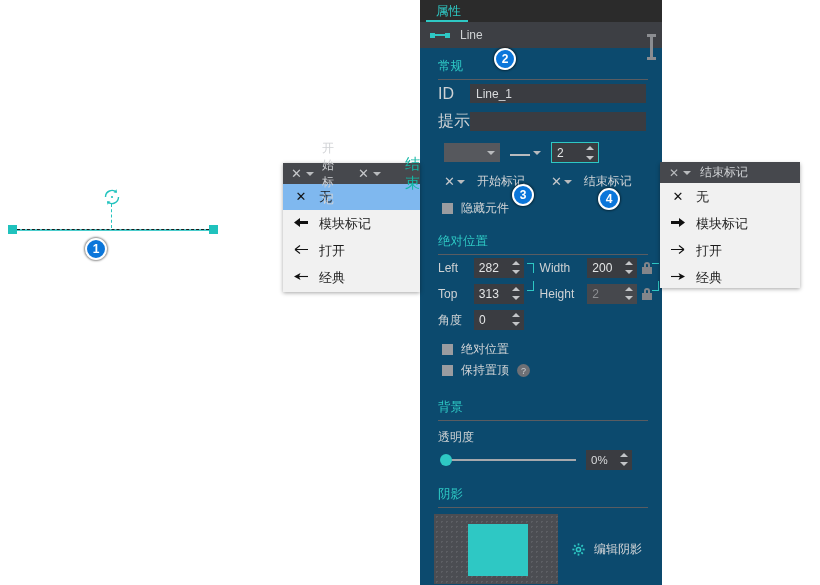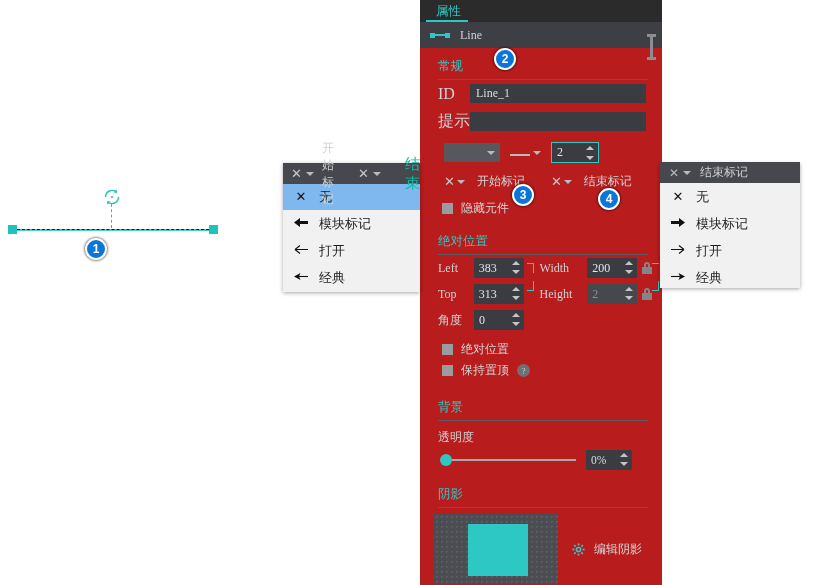--- a/index.html
+++ b/index.html
@@ -43,21 +43,21 @@
     z-index:60;
   }
   #badge1 { left:85px; top:238px; }
   #badge2 { left:494px; top:48px; }
   #badge3 { left:512px; top:184px; }
   #badge4 { left:598px; top:188px; }
 
   
   #panel {
     position:absolute; left:420px; top:0; width:242px; height:585px;
-    background:#b91c1c; color:#d6d8da; font-size:12px;font-family:Liberation Serif, serif;
+    background:#0c4a6e; color:#d6d8da; font-size:12px;
   }
   .tabbar { height:22px; background:#2b2b2b; position:relative; }
   .tab {
     position:absolute; left:6px; top:0; height:22px; padding:0 10px;
     display:flex; align-items:center; color:#2ec8c4; font-size:12.5px;
   }
   .tab-underline { position:absolute; left:6px; top:20px; width:42px; height:2px; background:#2ec8c4; }
 
   .objbar {
     height:26px; background:#3d3f44; display:flex; align-items:center;
@@ -304,21 +304,21 @@
       <span class="chklbl">隐藏元件</span>
     </div>
 
     <div class="sect">绝对位置</div>
     <div class="sect-rule"></div>
 
     <div class="posgrid">
       <div class="pgrow">
         <span class="pglabel">Left</span>
         <span class="numf">
-          <span>383</span>
+          <span>282</span>
           <span class="arrows">
               <i class="up"></i>
               <i class="dn"></i>
             </span>
         </span>
         <span class="bracket">
           <i style="right:0;top:8px;width:7px;height:1px;"></i>
             <i style="right:0;top:8px;width:1px;height:10px;"></i>
         </span>
         <span class="pglabel w" style="margin-left:6px;">Width</span>

